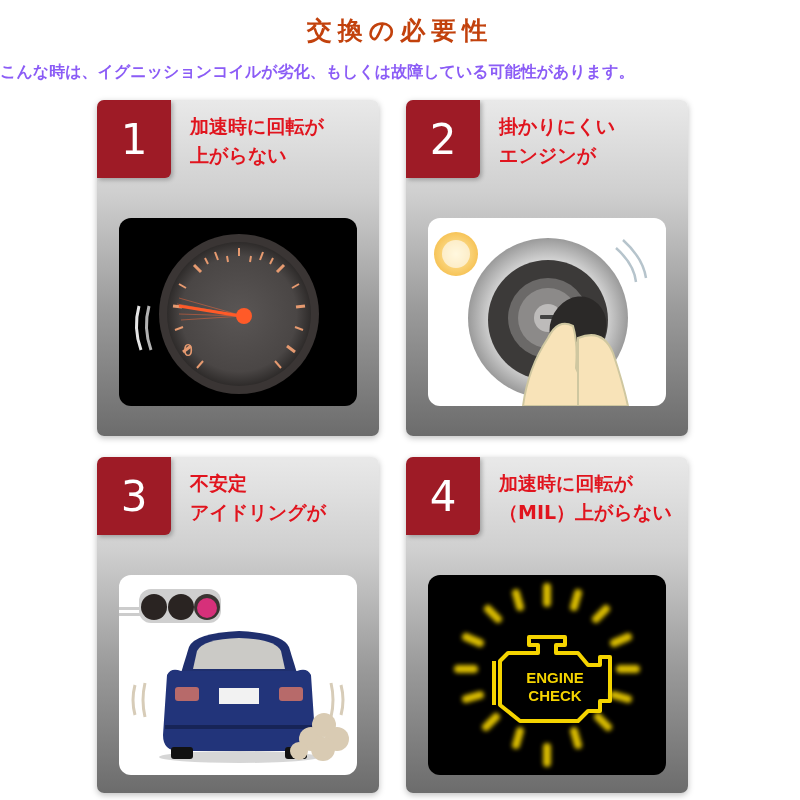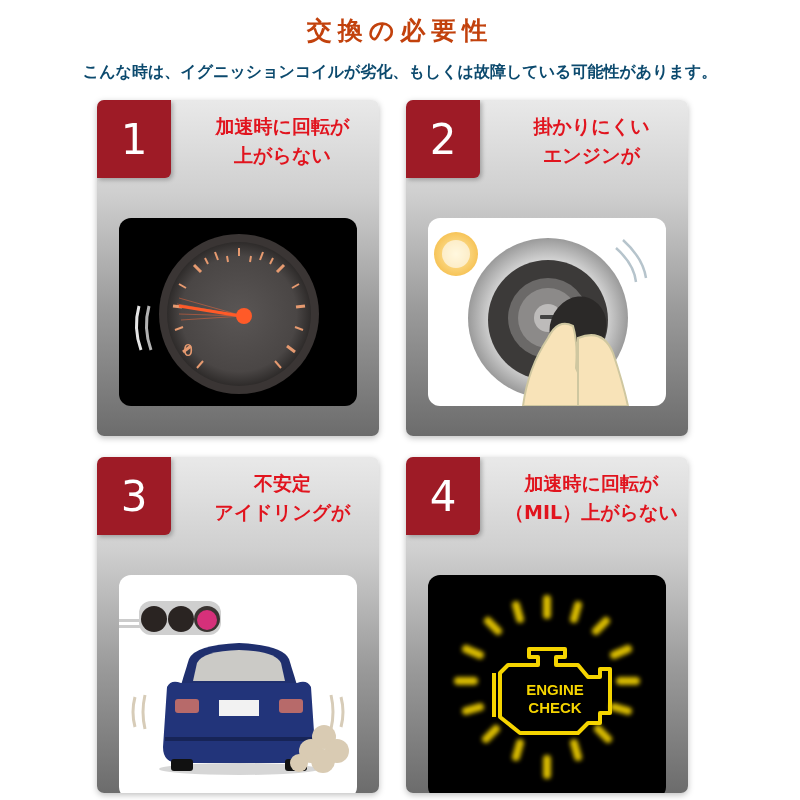--- a/index.html
+++ b/index.html
@@ -4,22 +4,22 @@
   <style>
     * { box-sizing: border-box; margin: 0; padding: 0; }
     html, body { width: 800px; height: 800px; background: #ffffff; overflow: hidden; }
     body { position: relative; font-family: "DejaVu Sans", "Liberation Sans", sans-serif; }
 
     .title {
       position: absolute; top: 14px; left: 0; width: 800px; text-align: center;
       font-size: 25px; font-weight: bold; letter-spacing: 6px; color: #c2410c;
     }
     .subtitle {
-      position: absolute; top: 62px; left: 0; width: 800px; text-align: center;
-      font-size: 16px; font-weight: bold; color: #0c4a6e; letter-spacing: 0px;
+      position: absolute; top: 62px; left: 0; width: 800px; text-align: left;
+      font-size: 16px; font-weight: bold; color: #8b5cf6; letter-spacing: 0px;
       white-space: nowrap;
     }
 
     .card {
       position: absolute; width: 282px; height: 336px;
       border-radius: 7px;
       background: linear-gradient(to bottom, #e9e9e9 0%, #cfcfcf 28%, #9b9b9b 62%, #6c6c6c 100%);
       box-shadow: 0 2px 6px rgba(0,0,0,0.25);
       overflow: hidden;
     }
@@ -32,29 +32,29 @@
       position: absolute; left: 0; top: 0; width: 74px; height: 78px;
       background: #9e1b26; border-radius: 0 0 6px 0;
       color: #ffffff; font-size: 42px; font-weight: normal;
       display: flex; align-items: center; justify-content: center;
       box-shadow: 2px 2px 4px rgba(0,0,0,0.25);
     }
     .heading {
       position: absolute; left: 93px; top: 12px; width: 185px;
       color: #e1141e; font-size: 19px; font-weight: bold; line-height: 29px;
     }
-    .heading span { display: block; white-space: nowrap; text-align: center; }
+    .heading span { display: block; white-space: nowrap; }
 
     .illus {
       position: absolute; left: 22px; top: 118px; width: 238px; height: 188px;
       border-radius: 12px; overflow: hidden;
     }
     .illus.dark { background: #000000; }
     .illus.light { background: #ffffff; }
-    #card-3 .illus, #card-4 .illus { top: 118px; height: 224px; }
+    #card-3 .illus, #card-4 .illus { top: 118px; height: 200px; }
     .illus svg { width: 100%; height: 100%; display: block; }
   </style>
 </head>
 <body>
 
 <div class="title">交換の必要性</div>
 <div class="subtitle">こんな時は、イグニッションコイルが劣化、もしくは故障している可能性があります。</div>
 
 <div class="card" id="card-1">
   <div class="badge">1</div>

